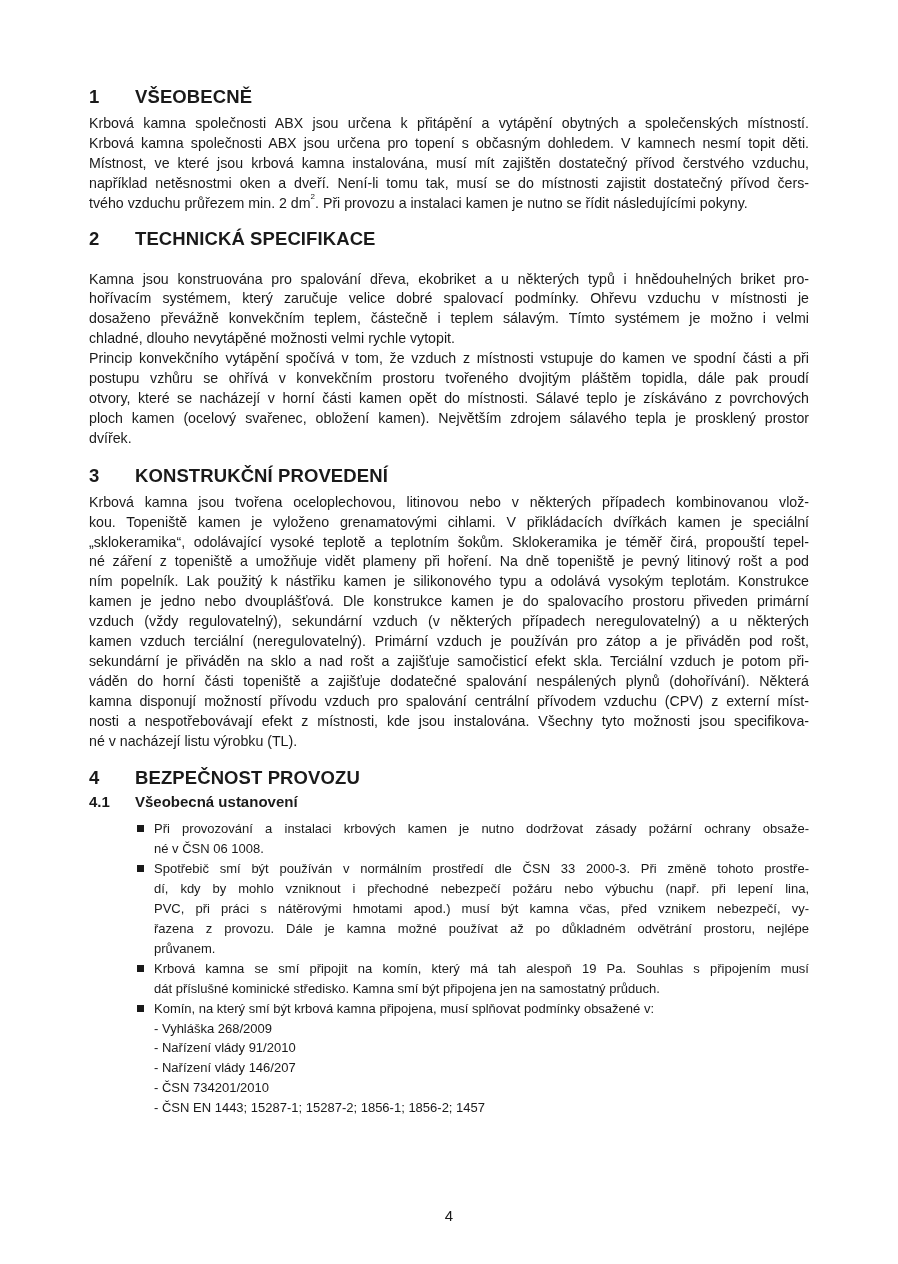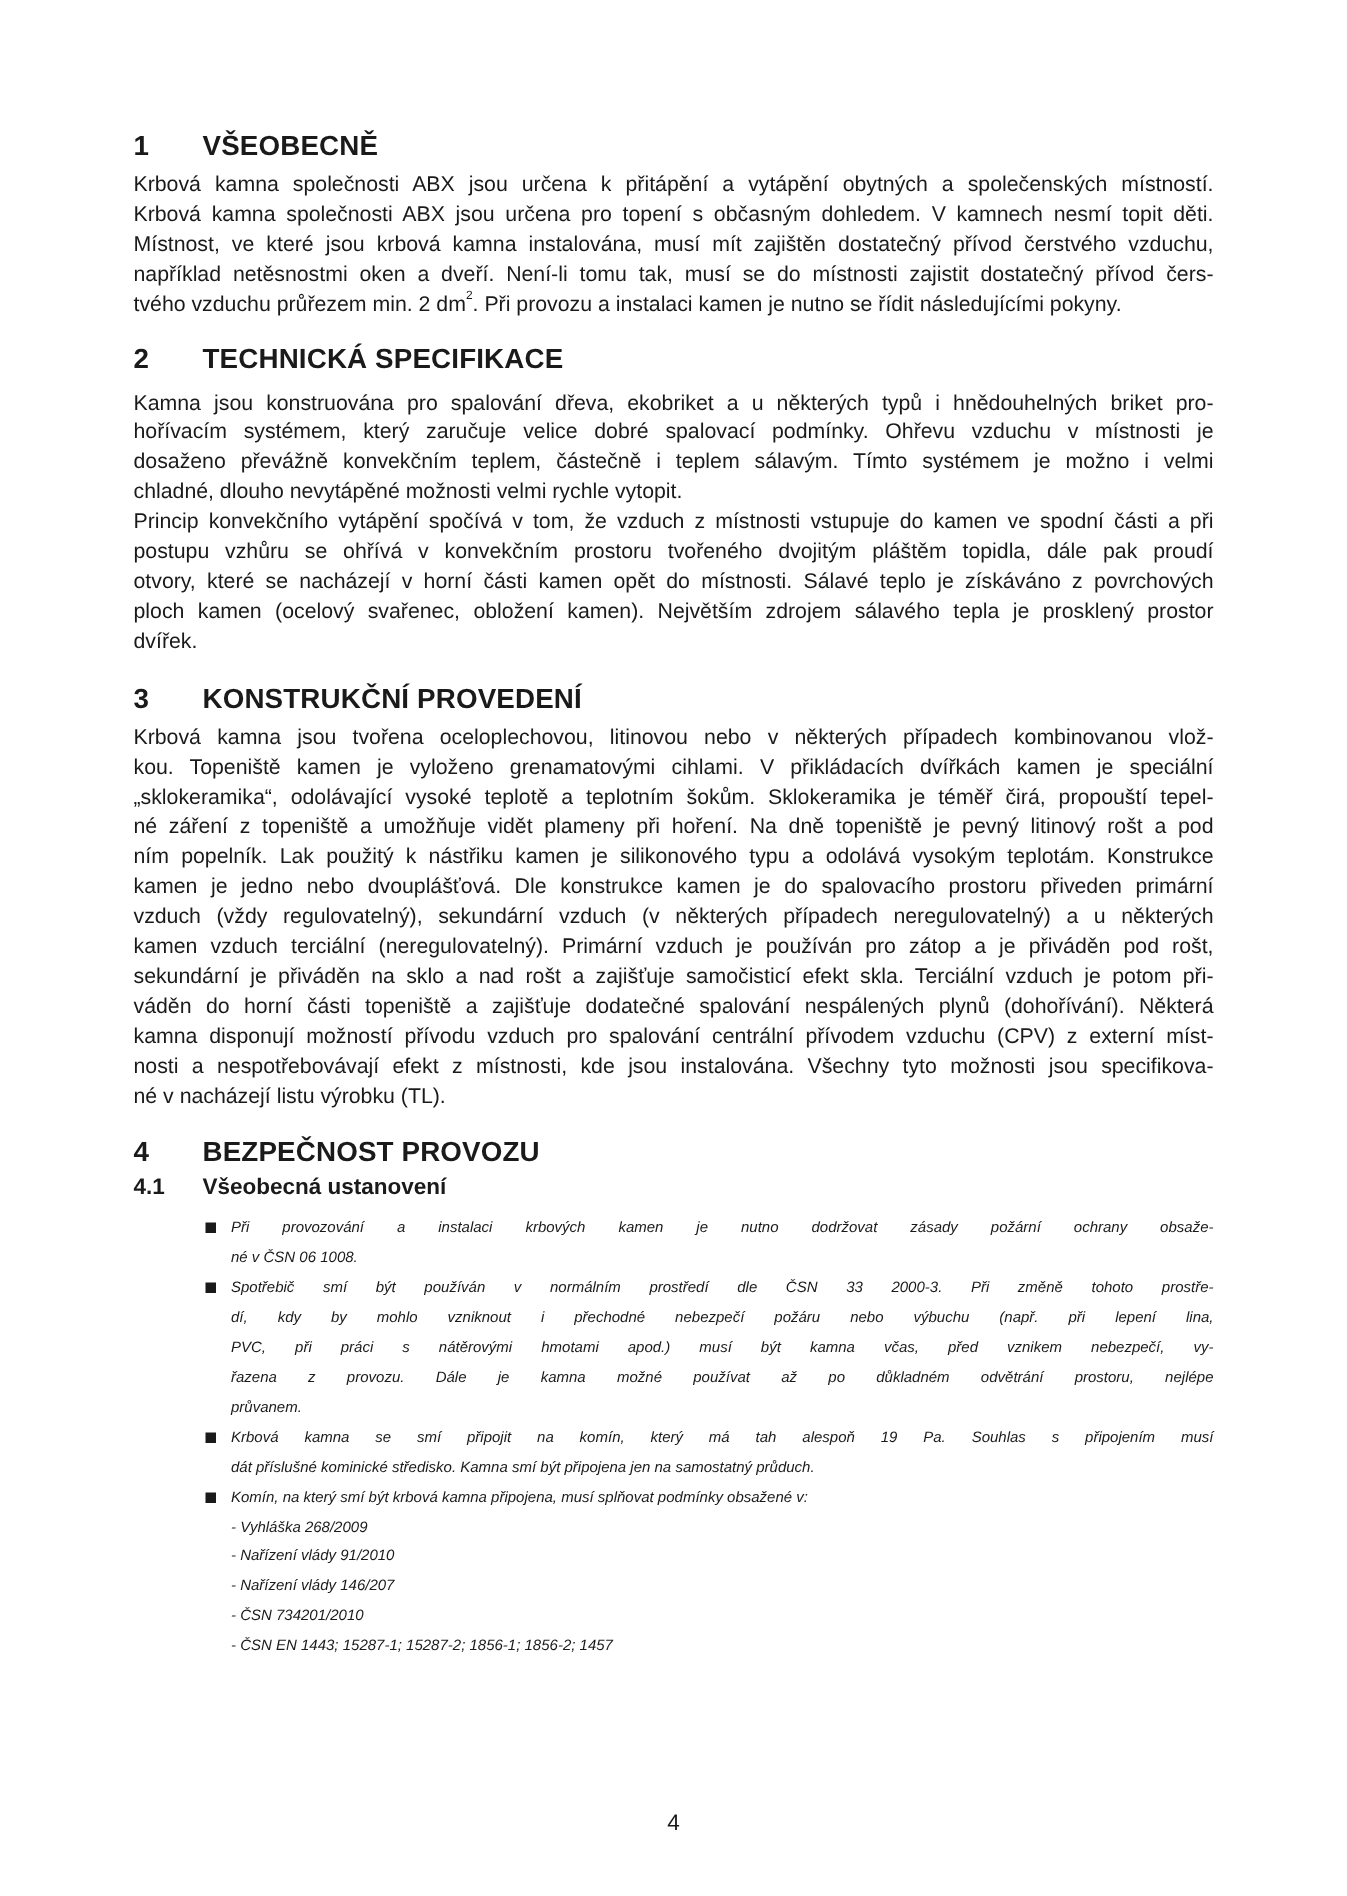--- a/index.html
+++ b/index.html
@@ -9,21 +9,21 @@
   .h1 { display: flex; align-items: baseline; font-weight: bold; font-size: 18.5px; letter-spacing: 0.1px; margin: 0; height: 26px; }
   .h1 .num { width: 46px; display: inline-block; }
   .h2 { display: flex; align-items: baseline; font-weight: bold; font-size: 15px; margin: 0; height: 24px; }
   .h2 .num { width: 46px; display: inline-block; }
   .para { font-size: 14.2px; line-height: 19.9px; text-align: justify; margin: 0; }
   .line { display: block; text-align: justify; text-align-last: justify; white-space: nowrap; }
   .line.last { text-align-last: left; }
   sup { font-size: 8px; vertical-align: top; line-height: 0; position: relative; top: 3px; }
   .gap { height: 14px; }
   ul.bullets { list-style: none; margin: 2px 0 0 0; padding: 0 0 0 47px; }
-  ul.bullets li { position: relative; padding-left: 18px; font-size: 10px; line-height: 19.9px; font-style: italic; }
+  ul.bullets li { position: relative; padding-left: 18px; font-size: 13px; line-height: 19.9px; }
   ul.bullets li .sq { position: absolute; left: 1px; top: 6px; width: 7px; height: 7px; background: #1a1a1a; }
   .sublist { margin: 0; padding: 0; list-style: none; }
   .sublist li { padding-left: 0 !important; }
   .pagenum { position: absolute; left: 0; width: 898px; top: 1207px; text-align: center; font-size: 15px; }
 </style>
 </head>
 <body>
 
 <div class="page">
 
@@ -38,21 +38,21 @@
     <span class="line">například netěsnostmi oken a dveří. Není-li tomu tak, musí se do místnosti zajistit dostatečný přívod čers-</span>
     <span class="line last"><span>tvého vzduchu průřezem min. 2 dm</span><sup>2</sup><span>. Při provozu a instalaci kamen je nutno se řídit následujícími pokyny.</span></span>
   </div>
 
   <div class="gap" style="height:14px;"></div>
 
   <div class="h1">
     <span class="num">2</span>
     <span>TECHNICKÁ SPECIFIKACE</span>
   </div>
-  <div class="para" style="margin-top:6px;">
+  <div class="para" style="margin-top:16px;">
     <span class="line">Kamna jsou konstruována pro spalování dřeva, ekobriket a u některých typů i hnědouhelných briket pro-</span>
     <span class="line">hořívacím systémem, který zaručuje velice dobré spalovací podmínky. Ohřevu vzduchu v místnosti je</span>
     <span class="line">dosaženo převážně konvekčním teplem, částečně i teplem sálavým. Tímto systémem je možno i velmi</span>
     <span class="line last">chladné, dlouho nevytápěné možnosti velmi rychle vytopit.</span>
     <span class="line">Princip konvekčního vytápění spočívá v tom, že vzduch z místnosti vstupuje do kamen ve spodní části a při</span>
     <span class="line">postupu vzhůru se ohřívá v konvekčním prostoru tvořeného dvojitým pláštěm topidla, dále pak proudí</span>
     <span class="line">otvory, které se nacházejí  v horní části kamen opět do místnosti. Sálavé teplo je získáváno z povrchových</span>
     <span class="line">ploch kamen (ocelový svařenec, obložení kamen). Největším zdrojem sálavého tepla je prosklený prostor</span>
     <span class="line last">dvířek.</span>
   </div>

